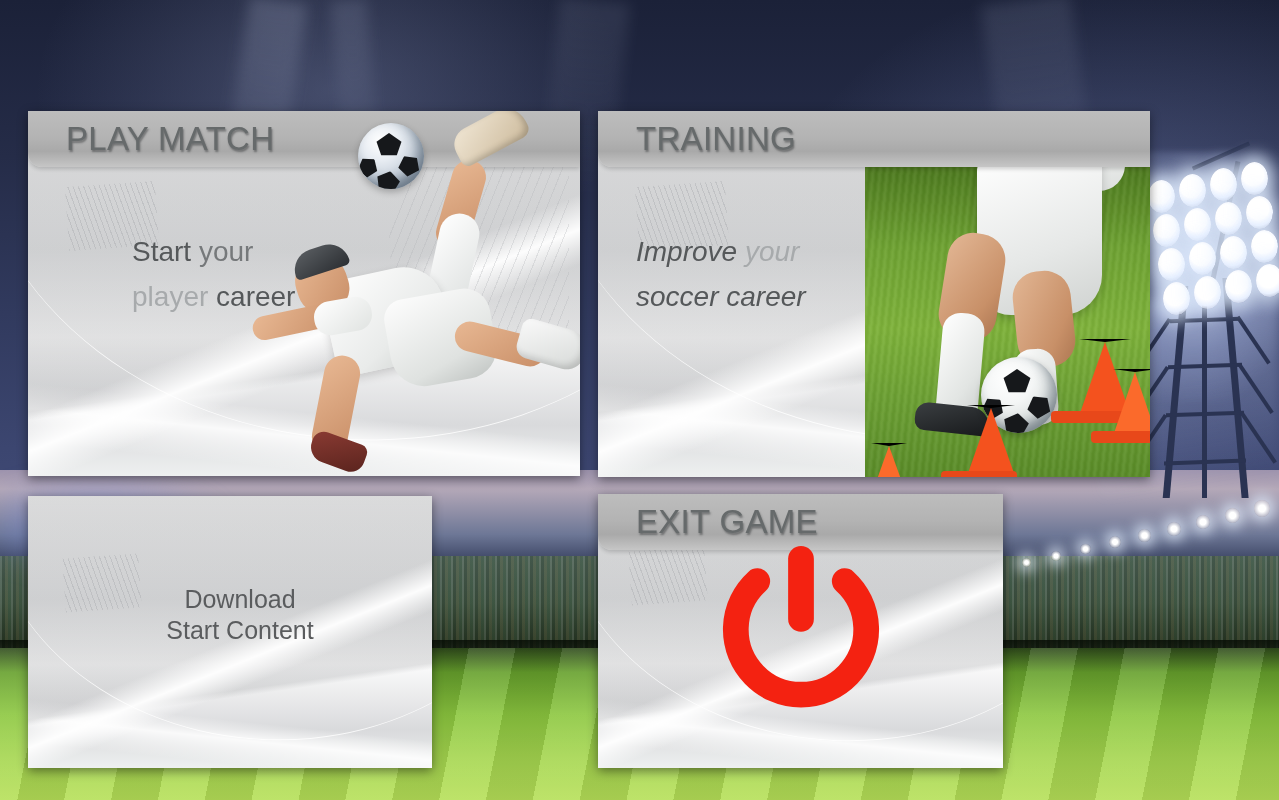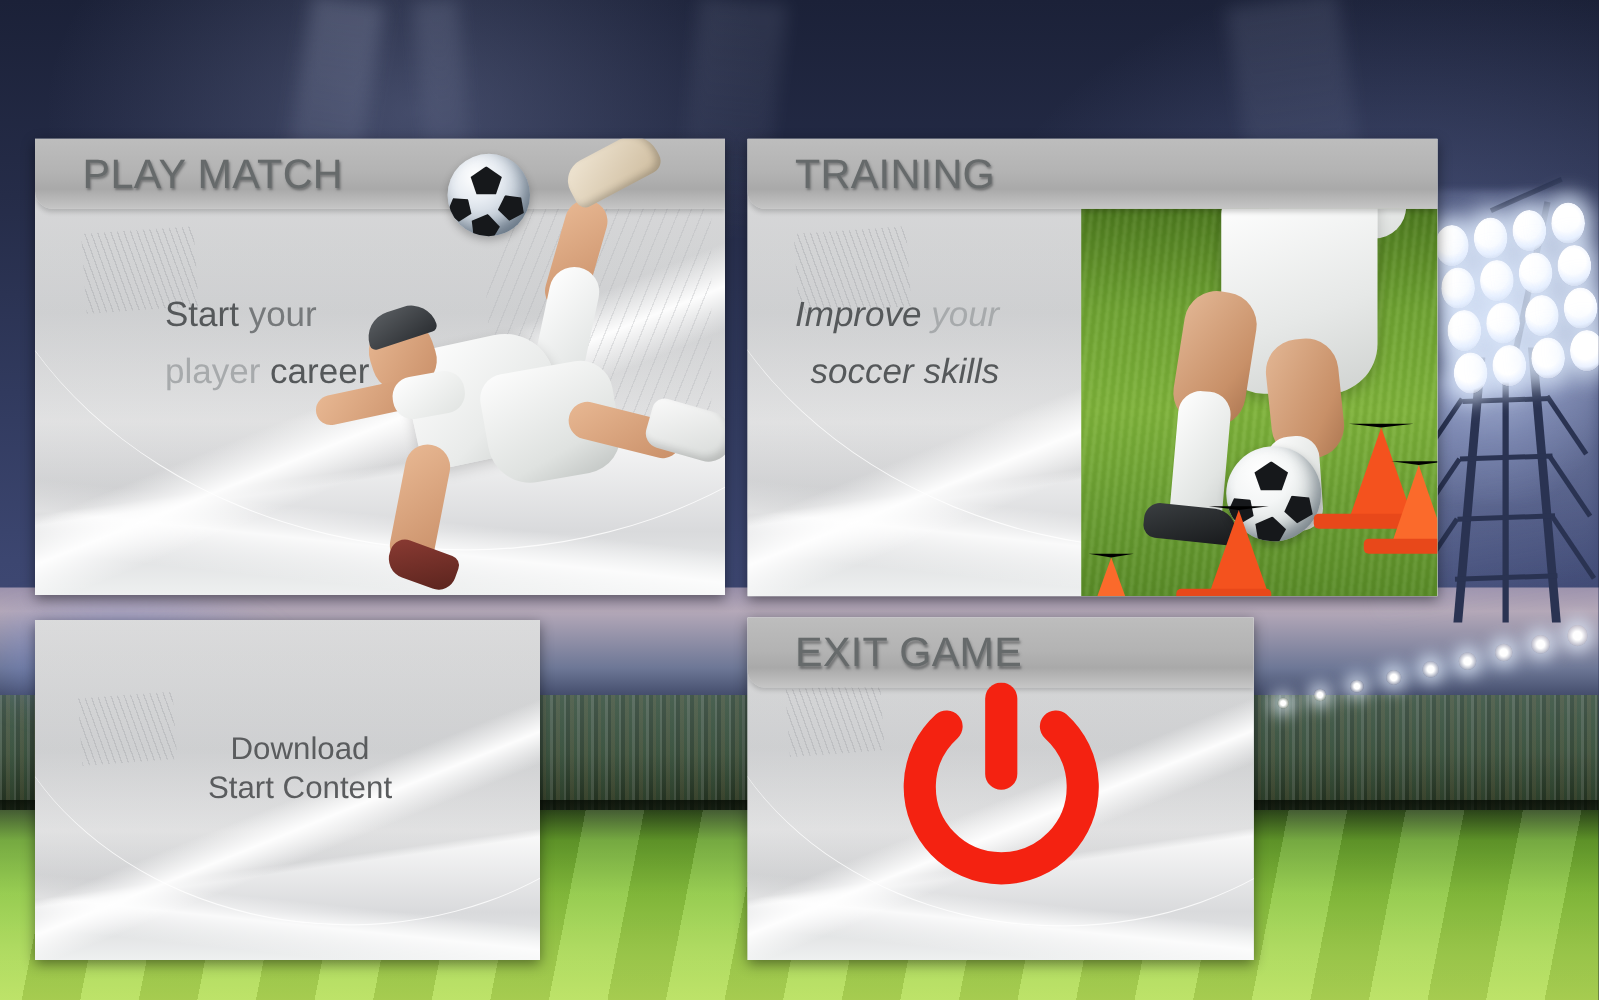--- a/index.html
+++ b/index.html
@@ -160,21 +160,21 @@
     position:absolute; z-index:6;
     font-size:28px; line-height:45px; font-weight:400;
     color:#6b6d6e; white-space:nowrap;
   }
   .caption .dark { color:#55585a; }
   .caption .mid  { color:#76797b; }
   .caption .pale { color:#a7aaac; }
 
   
   #panel-play     { left:28px;  top:111px; width:552px; height:365px; }
-  #panel-training { left:598px; top:111px; width:552px; height:366px;text-align:right; }
+  #panel-training { left:598px; top:111px; width:552px; height:366px; }
   #panel-more     { left:28px;  top:496px; width:404px; height:272px; }
   #panel-exit     { left:598px; top:494px; width:405px; height:274px; }
 
   #panel-play   .panel-header { width:552px; }
   #panel-training .panel-header { width:552px; }
   #panel-more   .panel-header { width:404px; }
   #panel-exit   .panel-header { width:405px; }
 
   #panel-play   .caption { left:62px; top:118px;margin-left:42px; }
   #panel-training .caption { left:38px; top:118px;font-style:italic; }
@@ -420,21 +420,21 @@
       </div>
     </div>
 
     <div class="panel-header" data-interactable="false">
       <span class="panel-title" data-interactable="false">TRAINING</span>
     </div>
 
     <div class="caption" data-interactable="false">
       <div><span class="dark" data-interactable="false">Improve</span>
         <span class="pale" data-interactable="false">your</span></div>
-      <div><span class="dark" data-interactable="false">soccer skills</span></div>
+      <div><span class="dark" data-interactable="false">soccer career</span></div>
     </div>
   </div>
 
   <div class="panel" id="panel-more" data-interactable="true">
     <div class="card-face" data-interactable="false">
       <div class="swoosh sw-c"></div>
       <div class="swoosh sw-a"></div>
       <div class="swoosh sw-b"></div>
       <div class="hatch" style="left:9%; top:22%; width:76px; height:54px;"></div>
     </div>

